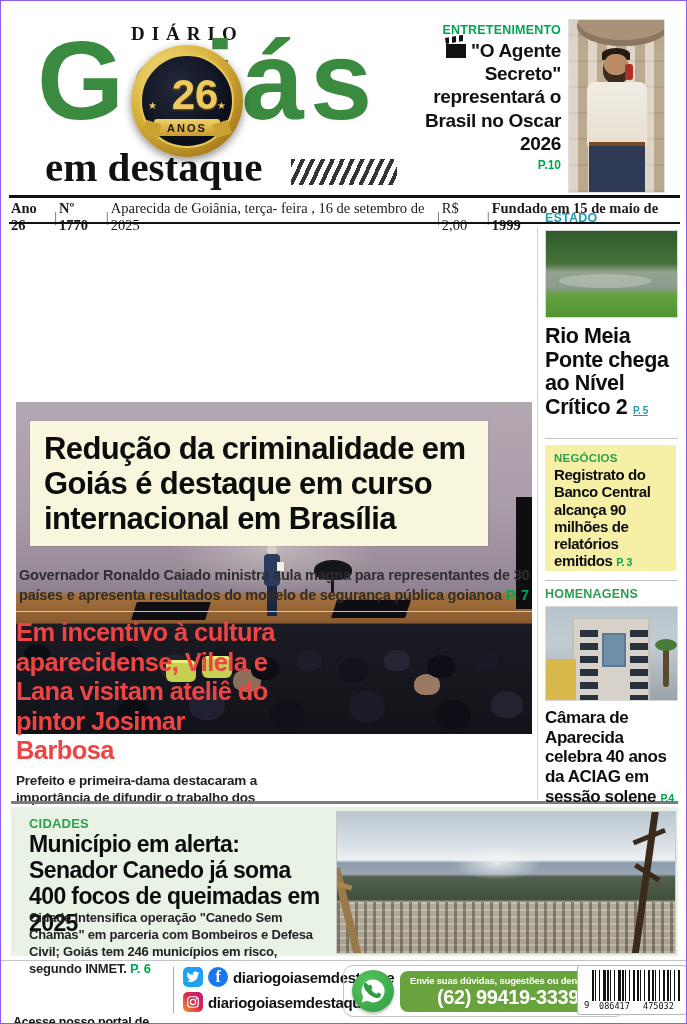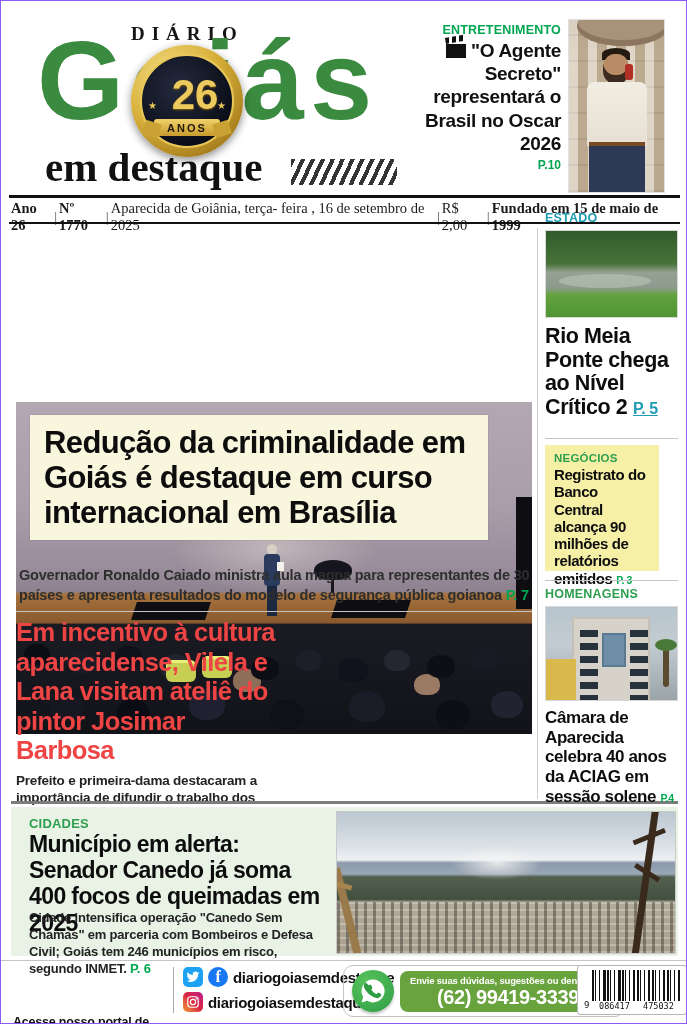--- a/index.html
+++ b/index.html
@@ -214,21 +214,21 @@
       <div class="sp-legs"></div>
     </div>
     <div class="chair"></div>
     <div class="monitor" style="left:118px;top:200px;"></div>
     <div class="monitor" style="left:318px;top:198px;"></div>
     <div class="heads">
       <div class="head-dot"></div>
       <div class="vest" style="left:150px;top:34px;"></div>
       <div class="vest" style="left:186px;top:30px;"></div>
     </div>
-    <div class="abs lead-box" style="left:14px;top:13px;width:430px;padding:10px 14px;box-sizing:content-box;">
+    <div class="abs lead-box" style="left:14px;top:19px;width:430px;padding:10px 14px;box-sizing:content-box;">
       <div class="lead-head">Redução da criminalidade em Goiás é destaque em curso internacional em Brasília</div>
     </div>
   </div>
   <div class="abs caption" style="left:18px;top:565px;width:512px;">
     <span>Governador Ronaldo Caiado ministra aula magna para representantes de 30 países e apresenta resultados do modelo de segurança pública goianoa</span>
     <span class="pref">P. 7</span>
   </div>
   <div class="abs hr" style="left:15px;top:610px;width:516px;"></div>
 
   <div class="abs" style="left:15px;top:617px;width:266px;">
@@ -243,26 +243,26 @@
 
   <div class="abs" style="left:536px;top:227px;width:1px;height:571px;background:#cfcfcf;"></div>
 
   <div class="abs" style="left:544px;top:210px;width:133px;">
     <div class="sec-label teal">ESTADO</div>
     <div class="photo p-river" style="width:131px;height:86px;margin-top:5px;border:1px solid #d8d8d8;">
       <div class="water-glint"></div>
     </div>
     <div class="sb-head" style="font-size:21.5px;line-height:1.1;margin-top:7px;">
       <span>Rio Meia Ponte chega ao Nível Crítico 2</span>
-      <span class="pref teal" style="font-size:16px;text-decoration:underline;">P. 5</span>
+      <span class="pref teal" style="font-size:10px;text-decoration:underline;">P. 5</span>
     </div>
   </div>
   <div class="abs hr" style="left:544px;top:437px;width:133px;"></div>
 
-  <div class="abs neg-box" style="left:544px;top:444px;width:114px;height:126px;padding:7px 9px;box-sizing:border-box;">
+  <div class="abs neg-box" style="left:544px;top:444px;width:131px;height:126px;padding:7px 9px;box-sizing:border-box;">
     <div class="sec-label green" style="font-size:11.5px;">NEGÓCIOS</div>
     <div class="sb-head" style="font-size:15px;line-height:1.15;margin-top:2px;">
       <span>Registrato do Banco Central alcança 90 milhões de relatórios emitidos</span>
       <span class="pref" style="font-size:10.5px;">P. 3</span>
     </div>
   </div>
   <div class="abs hr" style="left:544px;top:579px;width:133px;"></div>
 
   <div class="abs" style="left:544px;top:586px;width:133px;">
     <div class="sec-label green">HOMENAGENS</div>

